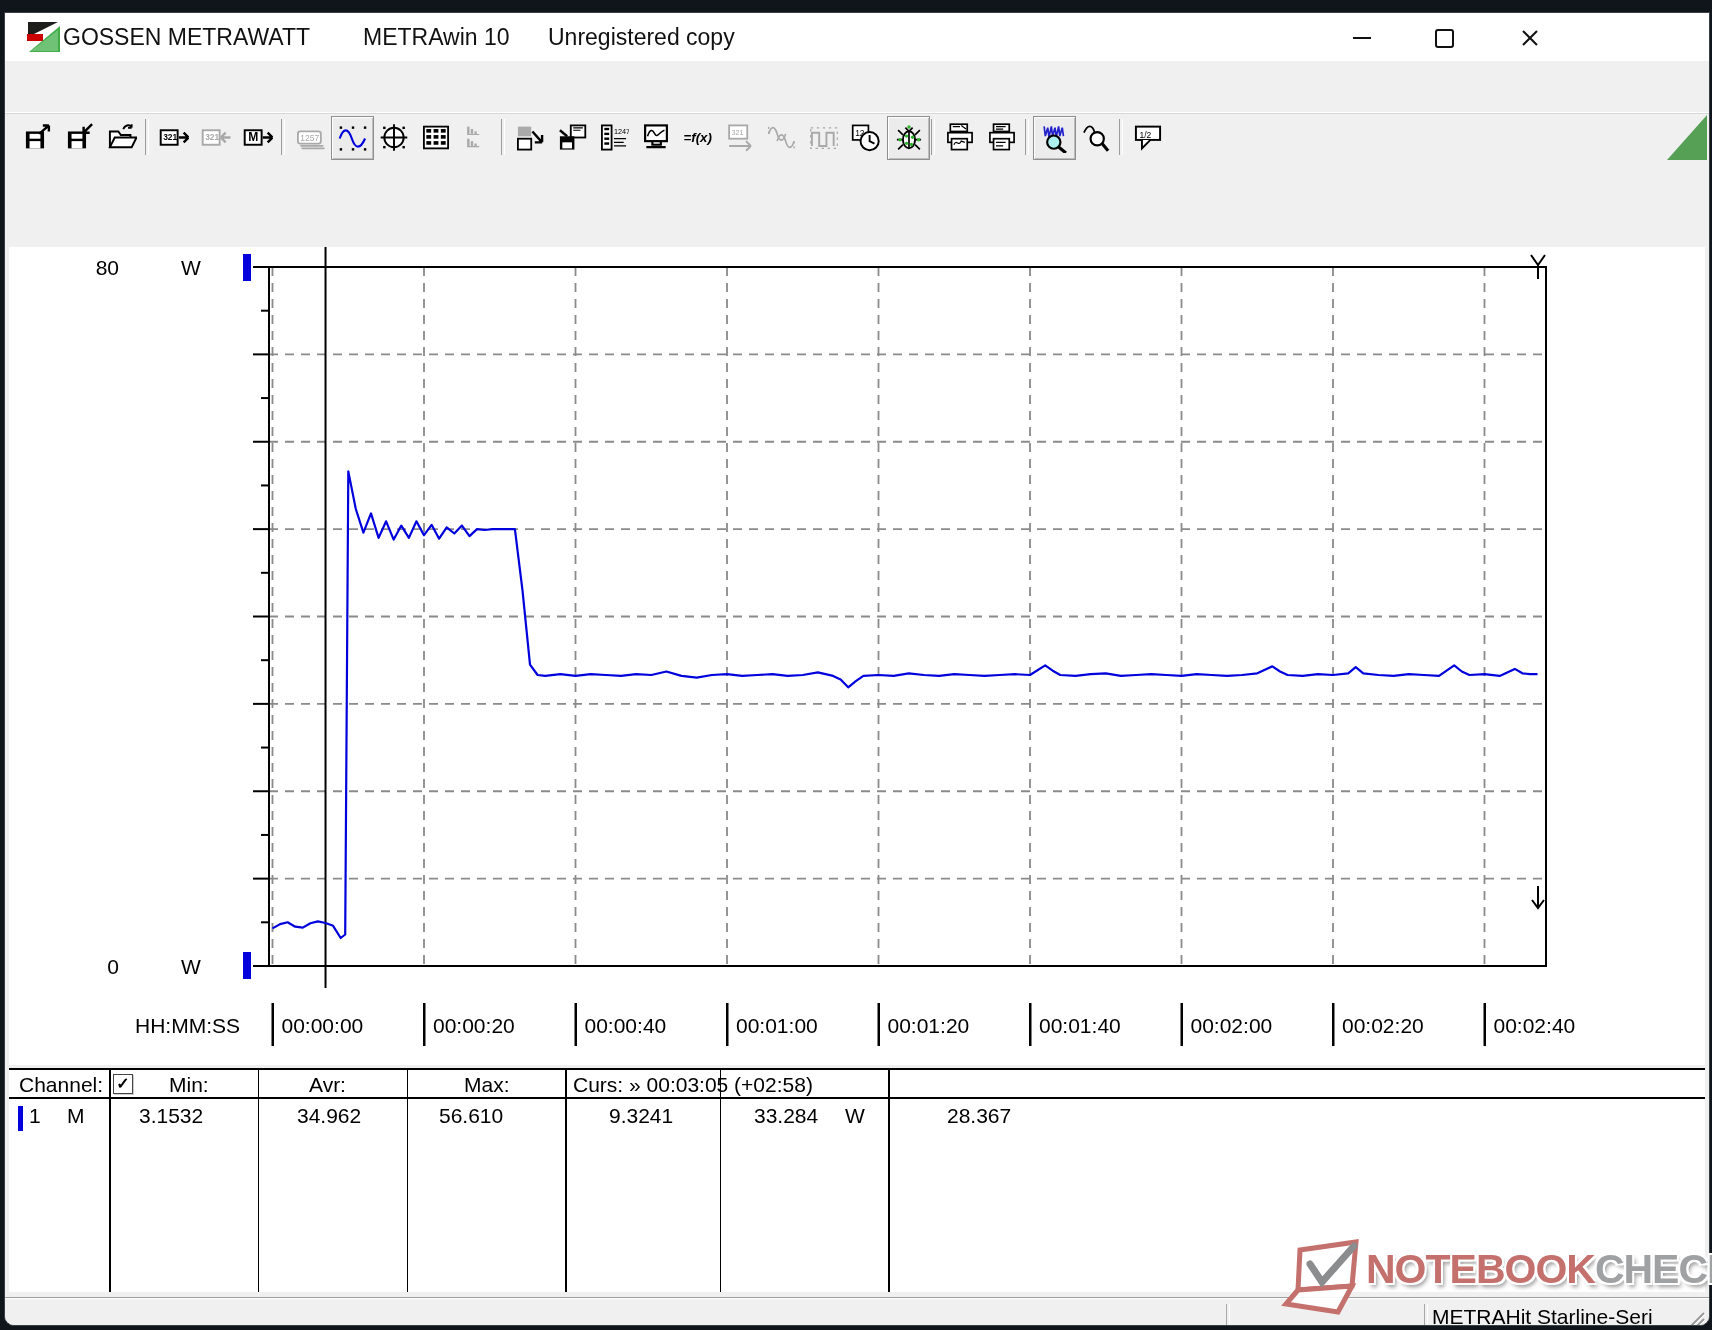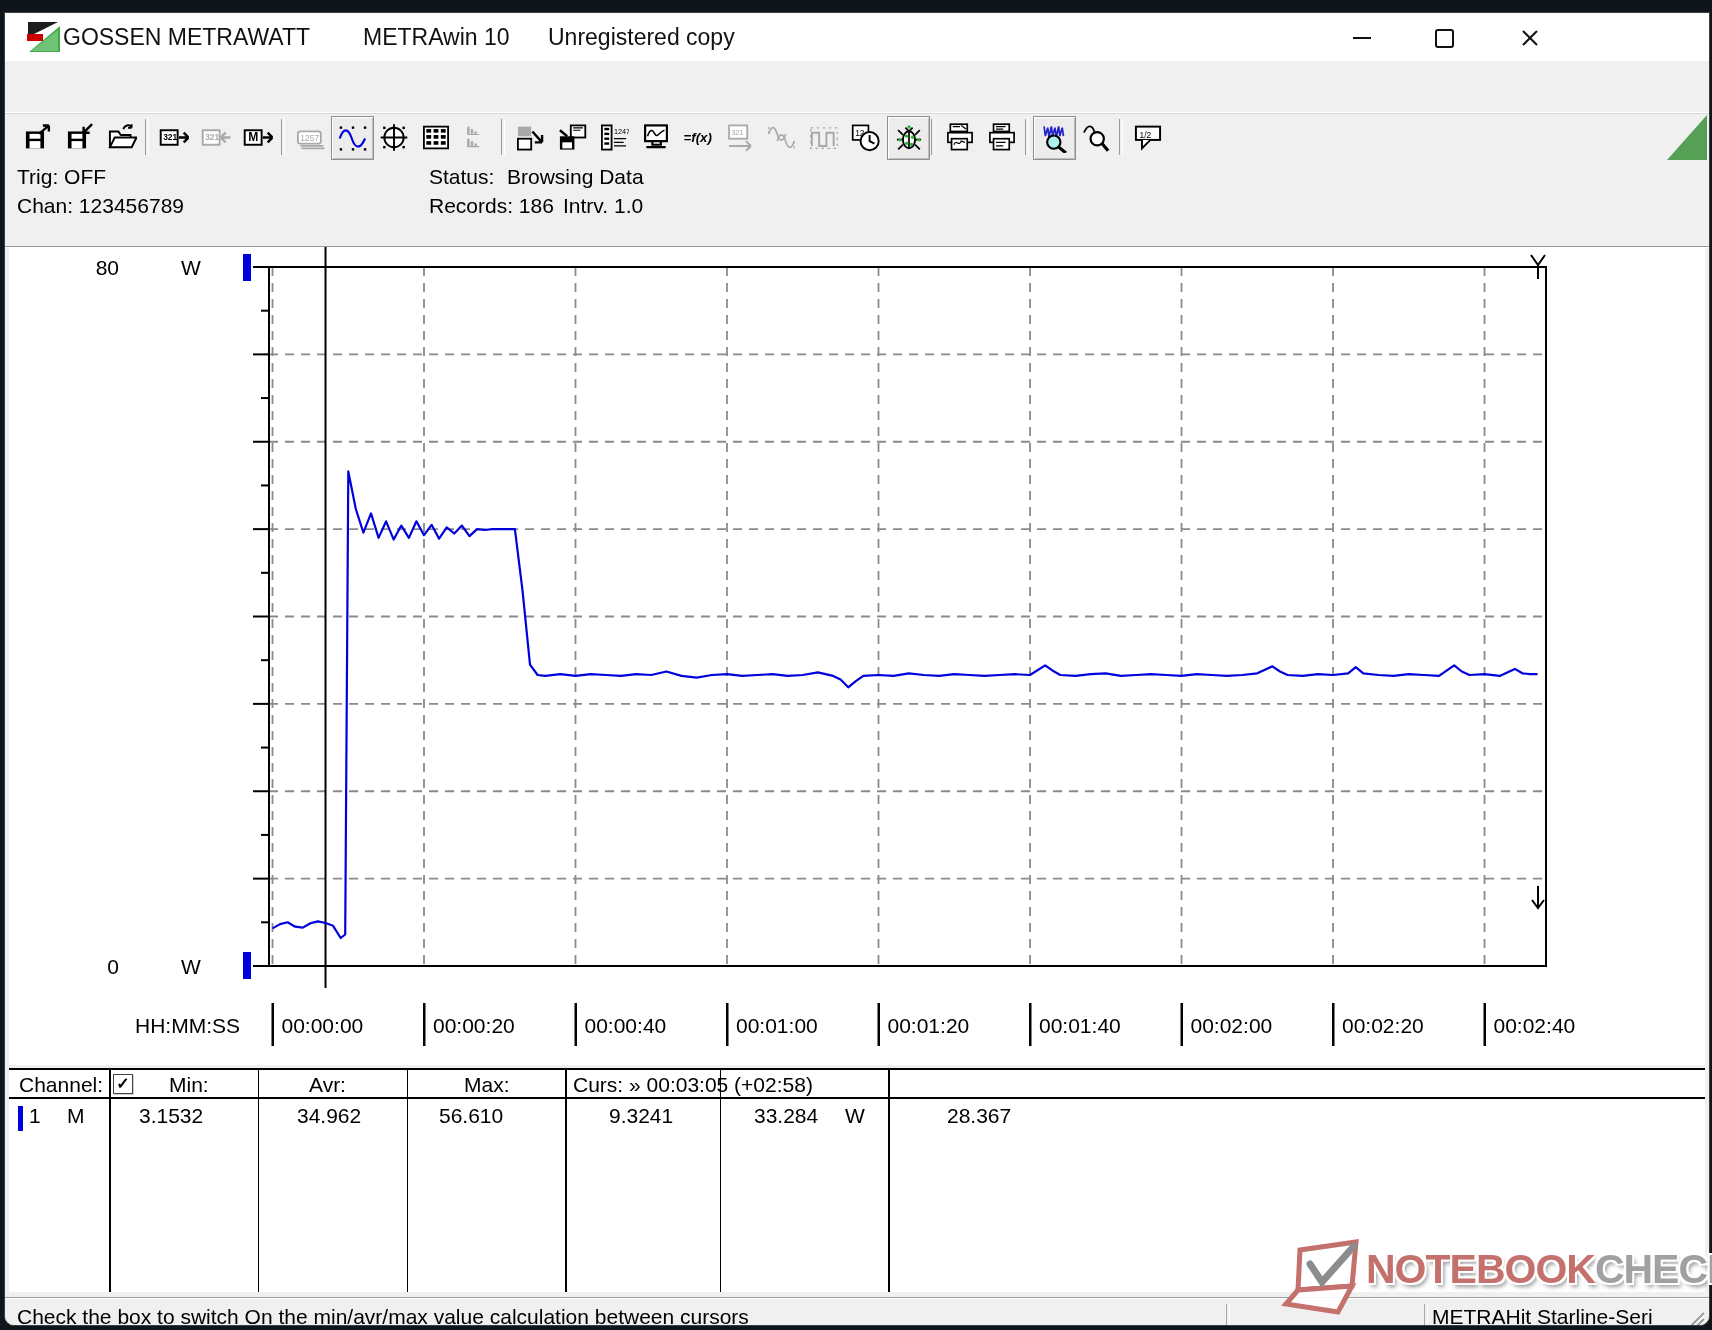--- a/index.html
+++ b/index.html
@@ -315,28 +315,20 @@
         <div class="tb-sep" style="left: 1114px;"></div>
         <div class="tb-btn" style="left: 1122px;">
           <svg width="30" height="29" viewBox="0 0 24 24">
             <rect x="2" y="3" width="20" height="11" stroke="#000" stroke-width="1.6" fill="#fff"></rect>
             <text x="5" y="12" font-size="7" fill="#000">1/2</text>
             <path d="M7 14 L7 21 L14 14" stroke="#000" stroke-width="1.6" fill="#fff"></path>
           </svg>
         </div>
       </div>
 
-  <div id="statuspanel">
-    <span class="sp-text" style="left:12px;top:4px;">Trig: OFF</span>
-    <span class="sp-text" style="left:12px;top:33px;">Chan: 123456789</span>
-    <span class="sp-text" style="left:424px;top:4px;">Status:</span>
-    <span class="sp-text" style="left:502px;top:4px;">Browsing Data</span>
-    <span class="sp-text" style="left:424px;top:33px;">Records: 186</span>
-    <span class="sp-text" style="left:558px;top:33px;">Intrv. 1.0</span>
-  </div>
 
   <div id="chartarea">
         <svg id="chartsvg" width="1696" height="818" viewBox="0 0 1696 818">
           <style>.grid{stroke:#8a8a8a;stroke-width:1.8;stroke-dasharray:9 7;fill:none}.tick{stroke:#000;stroke-width:2}.border{stroke:#000;stroke-width:2;fill:none}.lbl{font-family:'Liberation Sans',sans-serif;font-size:21px;fill:#000}</style>
           <line x1="260" y1="631.625" x2="1537" y2="631.625" class="grid"></line>
           <line x1="260" y1="544.25" x2="1537" y2="544.25" class="grid"></line>
           <line x1="260" y1="456.875" x2="1537" y2="456.875" class="grid"></line>
           <line x1="260" y1="369.5" x2="1537" y2="369.5" class="grid"></line>
           <line x1="260" y1="282.125" x2="1537" y2="282.125" class="grid"></line>
           <line x1="260" y1="194.75" x2="1537" y2="194.75" class="grid"></line>
@@ -426,21 +418,20 @@
     <span class="td" style="left:130px;">3.1532</span>
     <span class="td" style="left:288px;">34.962</span>
     <span class="td" style="left:430px;">56.610</span>
     <span class="td" style="left:600px;">9.3241</span>
     <span class="td" style="left:745px;">33.284</span>
     <span class="td" style="left:836px;">W</span>
     <span class="td" style="left:938px;">28.367</span>
   </div>
 
   <div id="statusbar">
-    <span class="sb-text" style="left:12px;">Check the box to switch On the min/avr/max value calculation between cursors</span>
     <div class="sb-sep" style="left:1221px;"></div>
     <div class="sb-sep" style="left:1419px;"></div>
     <span class="sb-text" style="left:1427px;">METRAHit Starline-Seri</span>
     <svg id="grip" width="24" height="24" viewBox="0 0 24 24">
       <path d="M22 6 L6 22 M22 12 L12 22 M22 18 L18 22" stroke="#9a9a9a" stroke-width="2" fill="none"></path>
       <path d="M23 7 L7 23 M23 13 L13 23 M23 19 L19 23" stroke="#ffffff" stroke-width="1" fill="none"></path>
     </svg>
   </div>
 
  </div>

